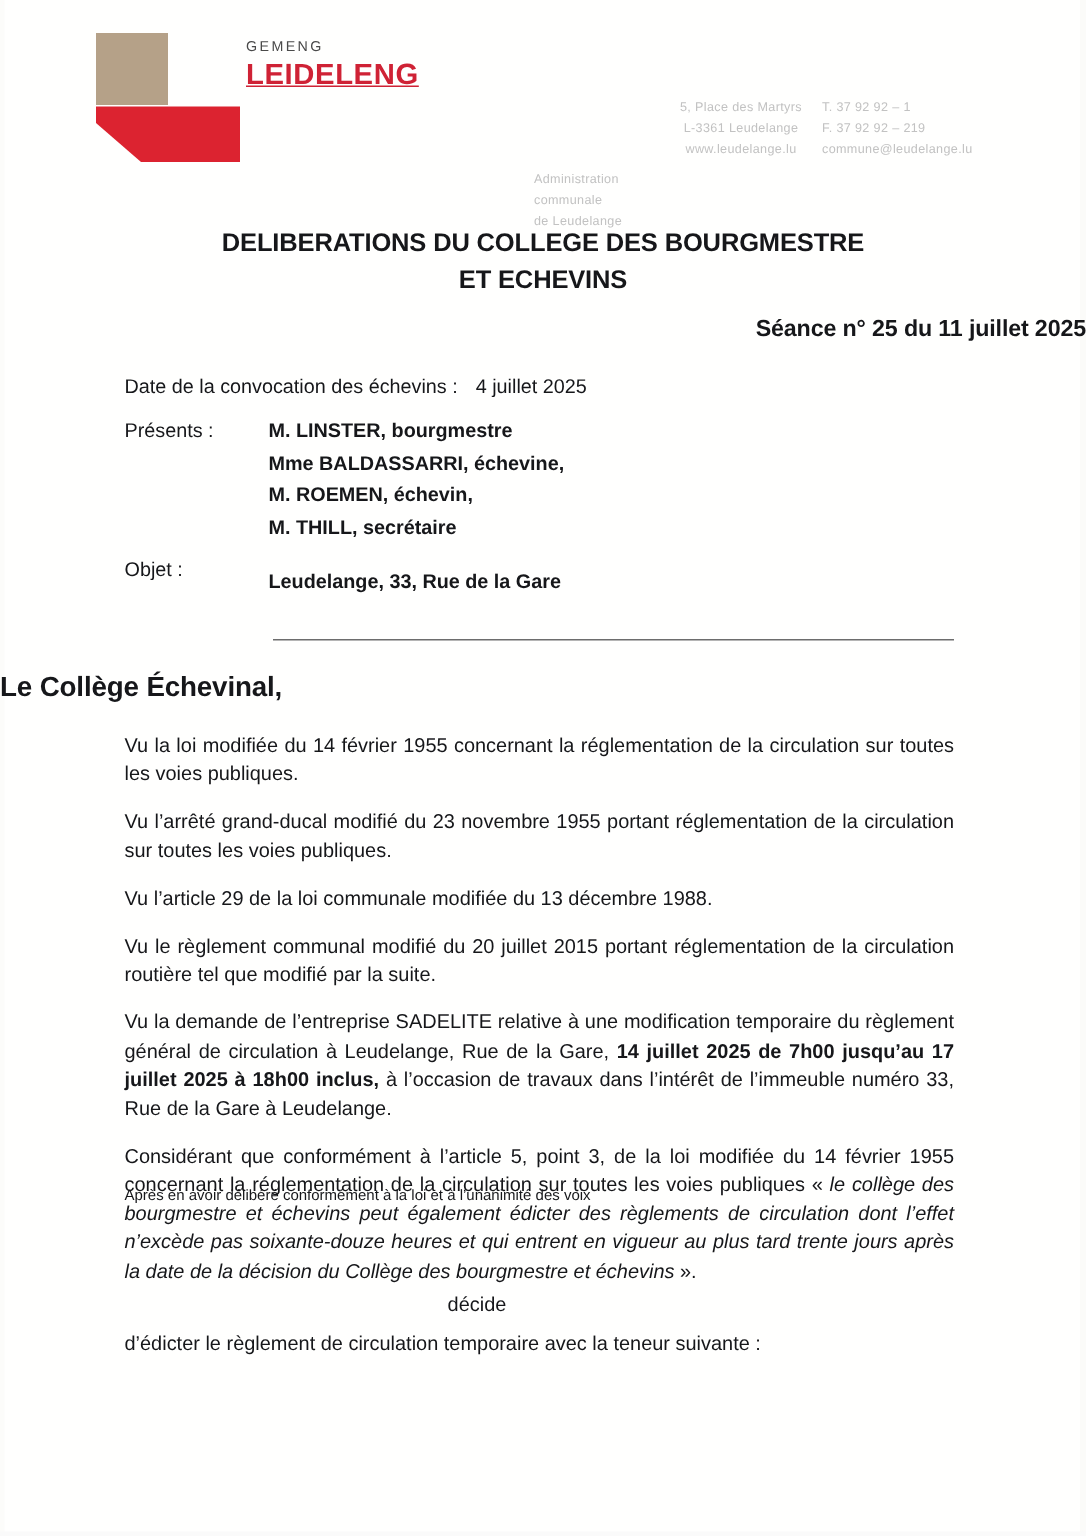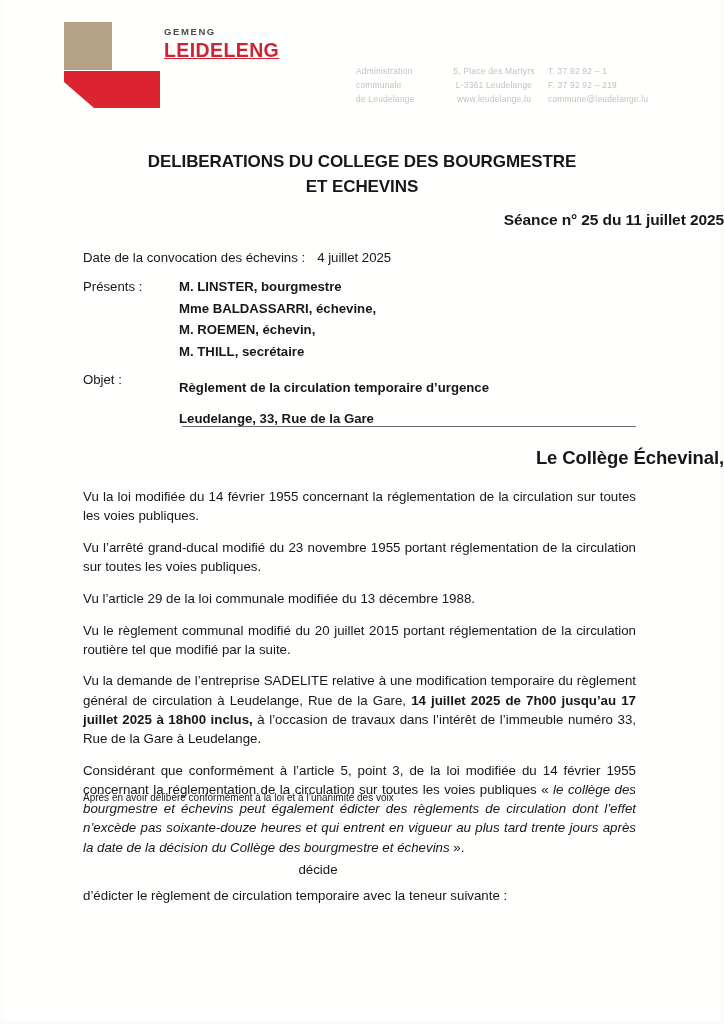--- a/index.html
+++ b/index.html
@@ -51,21 +51,21 @@
   }
   .logo-text {
     position: absolute;
     left: 100px;
     top: 4px;
   }
   .logo-gemeng {
     font-size: 9.5px;
     letter-spacing: 1.6px;
     color: #4a4a4a;
-    font-weight: 700;
+    font-weight: 400;
     line-height: 12px;
   }
   .logo-leideleng {
     font-size: 19.5px;
     letter-spacing: 0.4px;
     color: #cf2235;
     font-weight: bold;
     line-height: 23px;
     margin-top: 1px;
     text-decoration: underline;
@@ -76,21 +76,21 @@
     top: 64px;
     left: 356px;
     display: flex;
     gap: 0px;
     color: #c2c2c2;
     font-size: 8.4px;
     line-height: 14.2px;
     letter-spacing: 0.25px;
   }
   .contact .col { }
-  .contact .col.c1 { width: 84px; }
+  .contact .col.c1 { width: 84px; margin-top: 48px; }
   .contact .col.c2 { width: 108px; text-align: center; }
   .contact .col.c3 { width: 140px; }
   .contact .line { white-space: nowrap; }
 
   
   .doc-title {
     position: absolute;
     left: 0; top: 149px;
     width: 724px;
     text-align: center;
@@ -156,21 +156,21 @@
     top: 426px;
     width: 454px;
     height: 1.4px;
     background: #6d6d6d;
   }
 
   .college {
     position: absolute;
     left: 0; top: 447px;
     width: 724px;
-    text-align: right;
+    text-align: left;
     font-size: 18.5px;
     font-weight: bold;
     letter-spacing: -0.1px;
   }
 
   
   .body {
     position: absolute;
     left: 83px;
     top: 487px;
@@ -268,21 +268,20 @@
       <div>M. LINSTER, bourgmestre</div>
       <div>Mme BALDASSARRI, échevine,</div>
       <div>M. ROEMEN, échevin,</div>
       <div>M. THILL, secrétaire</div>
     </div>
   </div>
 
   <div class="objet">
     <span class="objet-label">Objet :</span>
     <div class="objet-lines">
-      <div>Règlement de la circulation temporaire d’urgence</div>
       <div>Leudelange, 33, Rue de la Gare</div>
     </div>
   </div>
 
   <div class="rule"></div>
 
   <div class="college">Le Collège Échevinal,</div>
 
   <div class="body">
     <p>Vu la loi modifiée du 14 février 1955 concernant la réglementation de la circulation sur toutes les voies publiques.</p>

